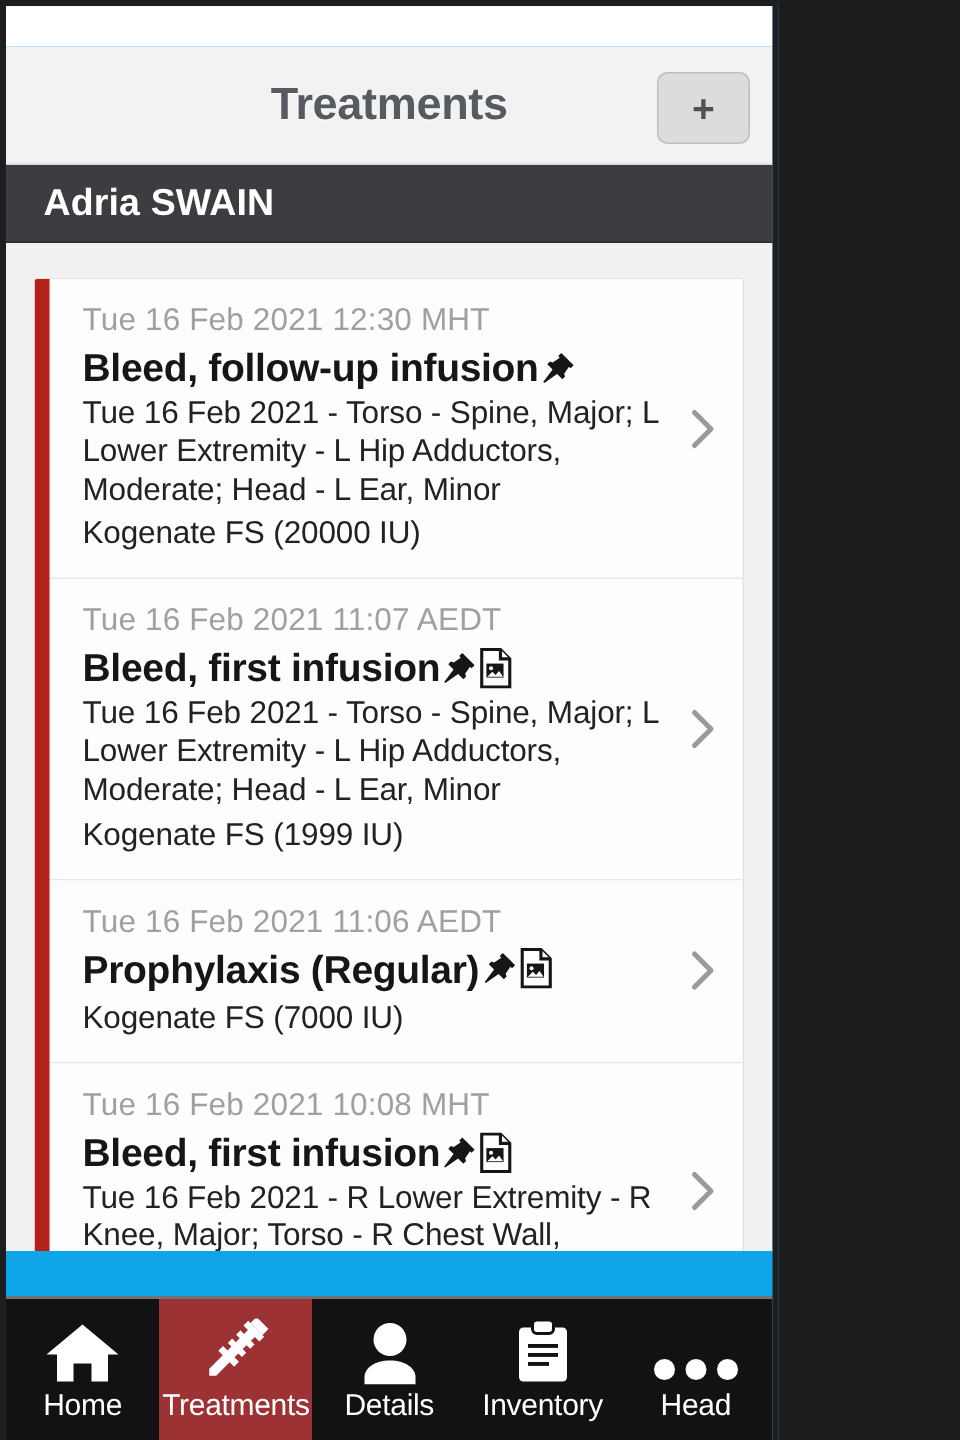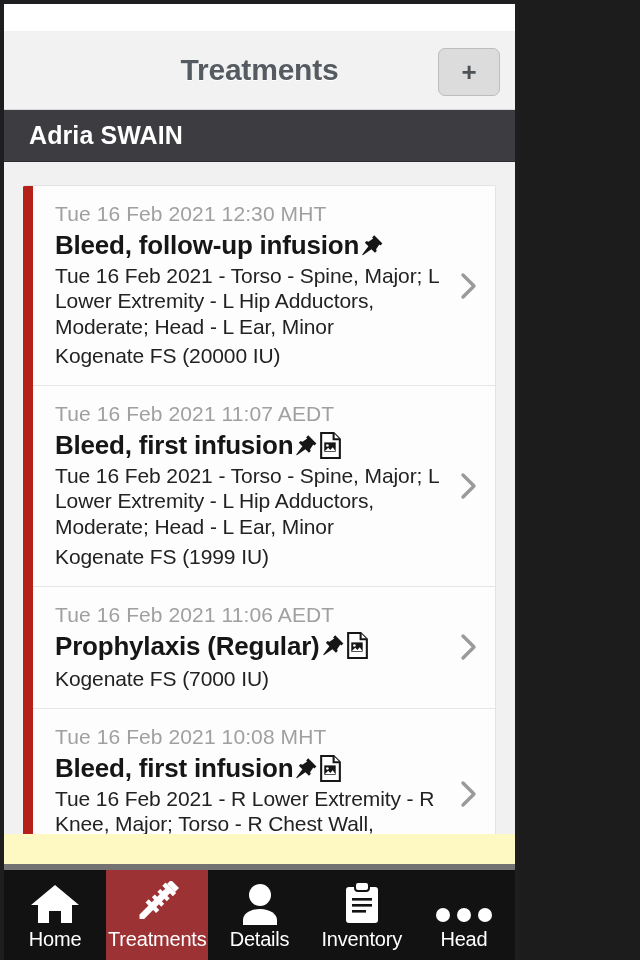--- a/index.html
+++ b/index.html
@@ -9,21 +9,21 @@
     height: 960px;
     overflow: hidden;
     background: #1c1c1c;
     font-family: "Liberation Sans", sans-serif;
   }
 
   #app {
     position: relative;
     width: 519px;
     height: 960px;
-    background: #fef9c3;
+    background: #0ea5e9;
     border-top: 4px solid #1e1e20;
     border-left: 4px solid #1e1e20;
     border-right: 4px solid #1e1e20;
     border-bottom: 0;
     overflow: hidden;
   }
 
   
   .status-strip {
     height: 27px;
@@ -157,21 +157,21 @@
 
   .icon-inline { display: inline-flex; align-items: center; }
 
   
   .tab-bar {
     position: absolute;
     left: 0; right: 0; bottom: 0;
     height: 96px;
     background: #121212;
     display: flex;
-    border-top: 6px solid #737373;
+    border-top: 2px solid #737373;
   }
   .tab {
     flex: 1;
     display: flex;
     flex-direction: column;
     align-items: center;
     justify-content: center;
     gap: 3px;
     cursor: pointer;
     padding-top: 4px;

